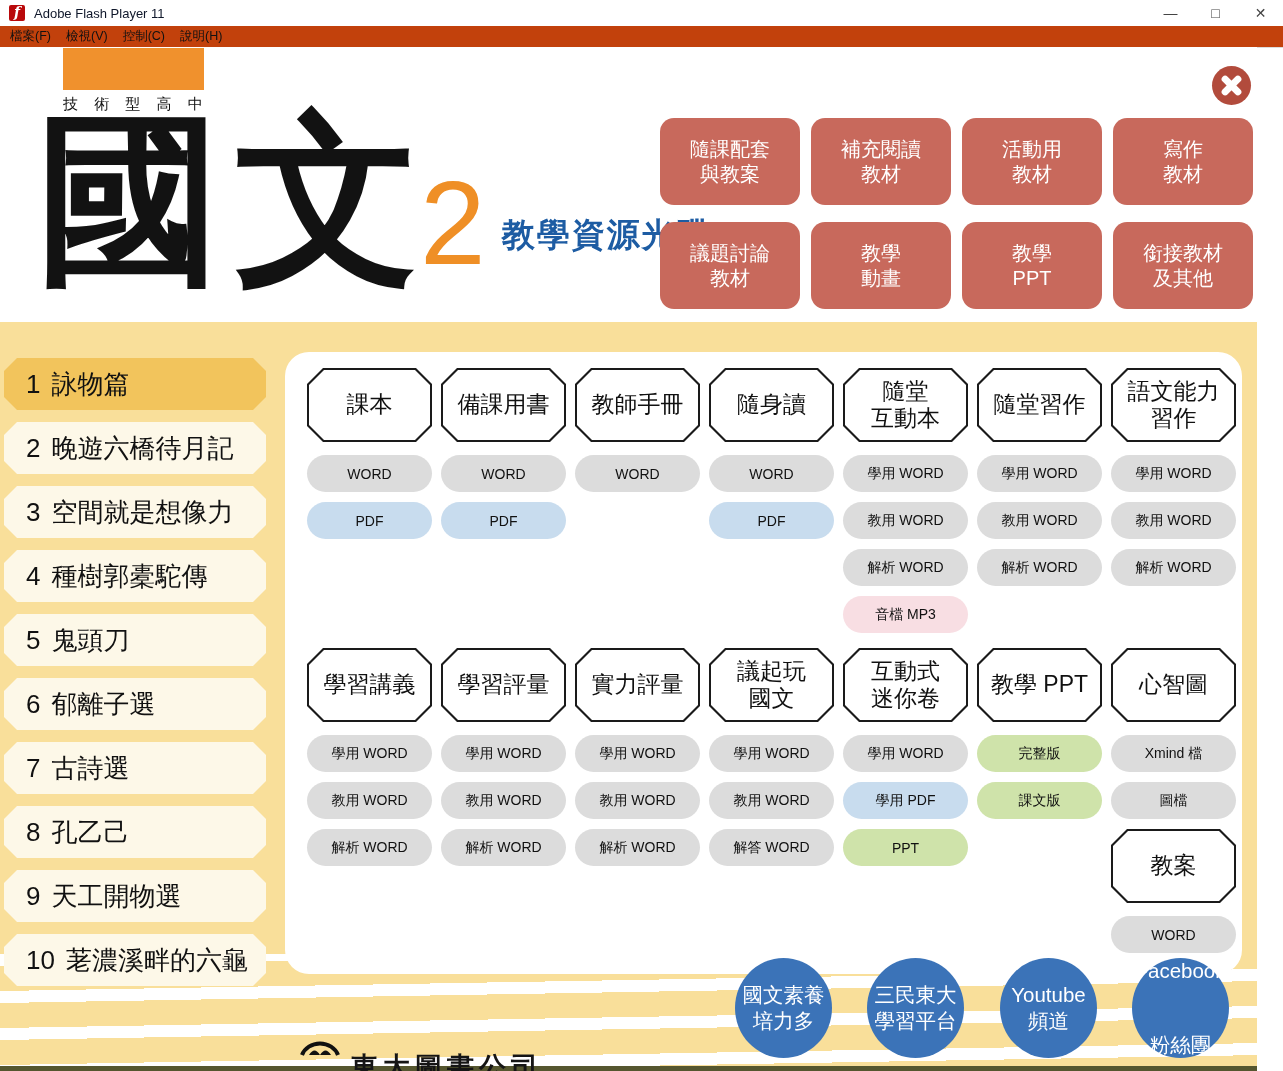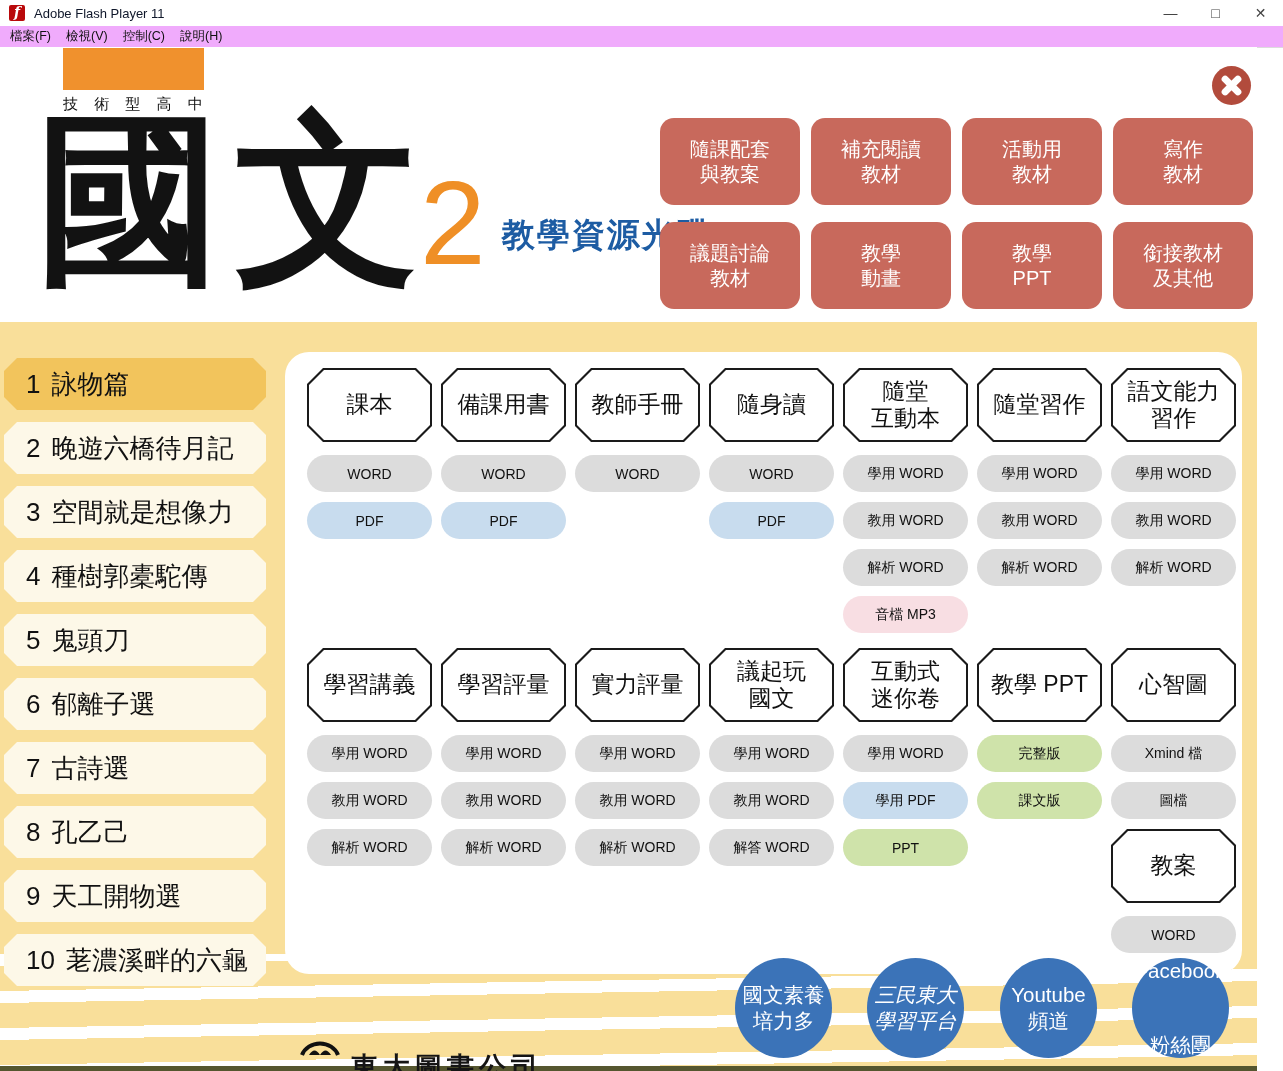--- a/index.html
+++ b/index.html
@@ -6,21 +6,21 @@
   .page{position:relative;width:1283px;height:1071px;background:#fff;overflow:hidden;
         font-family:"Liberation Sans","DejaVu Sans",sans-serif;outline:1px solid #9e9e9e;}
   
   .titlebar{position:absolute;top:0;left:0;right:0;height:26px;background:#fff;display:flex;align-items:center;}
   .flash-icon{width:16px;height:16px;background:#b9090b;border-radius:2px;margin-left:9px;position:relative;flex:none;}
   .flash-icon span{position:absolute;left:0;top:-1px;width:100%;text-align:center;color:#fff;
         font-family:"DejaVu Serif",serif;font-style:italic;font-weight:bold;font-size:14px;line-height:16px;}
   .win-title{font-size:13px;color:#0f172a;margin-left:9px;}
   .win-controls{margin-left:auto;display:flex;height:26px;}
   .win-btn{width:45px;display:flex;align-items:center;justify-content:center;font-size:14px;color:#444;}
-  .menubar{position:absolute;top:26px;left:0;right:0;height:21px;background:#f0abfc;display:flex;align-items:center;border-bottom:1px solid #dcdcdc;padding-left:6px;}
+  .menubar{position:absolute;top:26px;left:0;right:0;height:21px;background:#c2410c;display:flex;align-items:center;border-bottom:1px solid #dcdcdc;padding-left:6px;}
   .menu-item{font-size:12.5px;color:#111;padding:0 11px 0 4px;}
   
   .stage{position:absolute;top:47px;left:0;width:1257px;height:1024px;background:#fff;}
   .yellow-body{position:absolute;top:275px;left:0;right:0;bottom:0;background:#f9df9a;}
   .stripes{position:absolute;left:0;right:0;bottom:5px;height:112px;
         background:repeating-linear-gradient(179deg,#ffffff 0 12px,#f9df9a 12px 37px);}
   .bottom-edge{position:absolute;left:0;right:0;bottom:0;height:5px;background:#55562f;}
   
   .brand{position:absolute;left:63px;top:1px;width:141px;}
   .brand-block{width:141px;height:42px;background:#f0912d;}
@@ -339,21 +339,21 @@
       <svg width="44" height="27" viewBox="0 0 44 27">
         <path d="M4 24 A19 17 0 0 1 40 24" fill="none" stroke="#111" stroke-width="4"></path>
         <path d="M11 24 q5.5 -9 11 0 q5.5 -9 11 0 z" fill="#111"></path>
       </svg>
       <span class="pub-text">東大圖書公司</span>
     </div>
   <div class="f-circle" style="left: 735px;">
         <div>國文素養</div>
         <div>培力多</div>
       </div>
-      <div class="f-circle" style="left: 867px; font-style: italic;">
+      <div class="f-circle" style="left: 867px;">
         <div>三民東大</div>
         <div>學習平台</div>
       </div>
       <div class="f-circle" style="left: 1000px;">
         <div>Youtube</div>
         <div>頻道</div>
       </div>
       <div class="f-circle" style="left: 1132px; gap: 48px;">
         <div>Facebook</div>
         <div>粉絲團</div>

